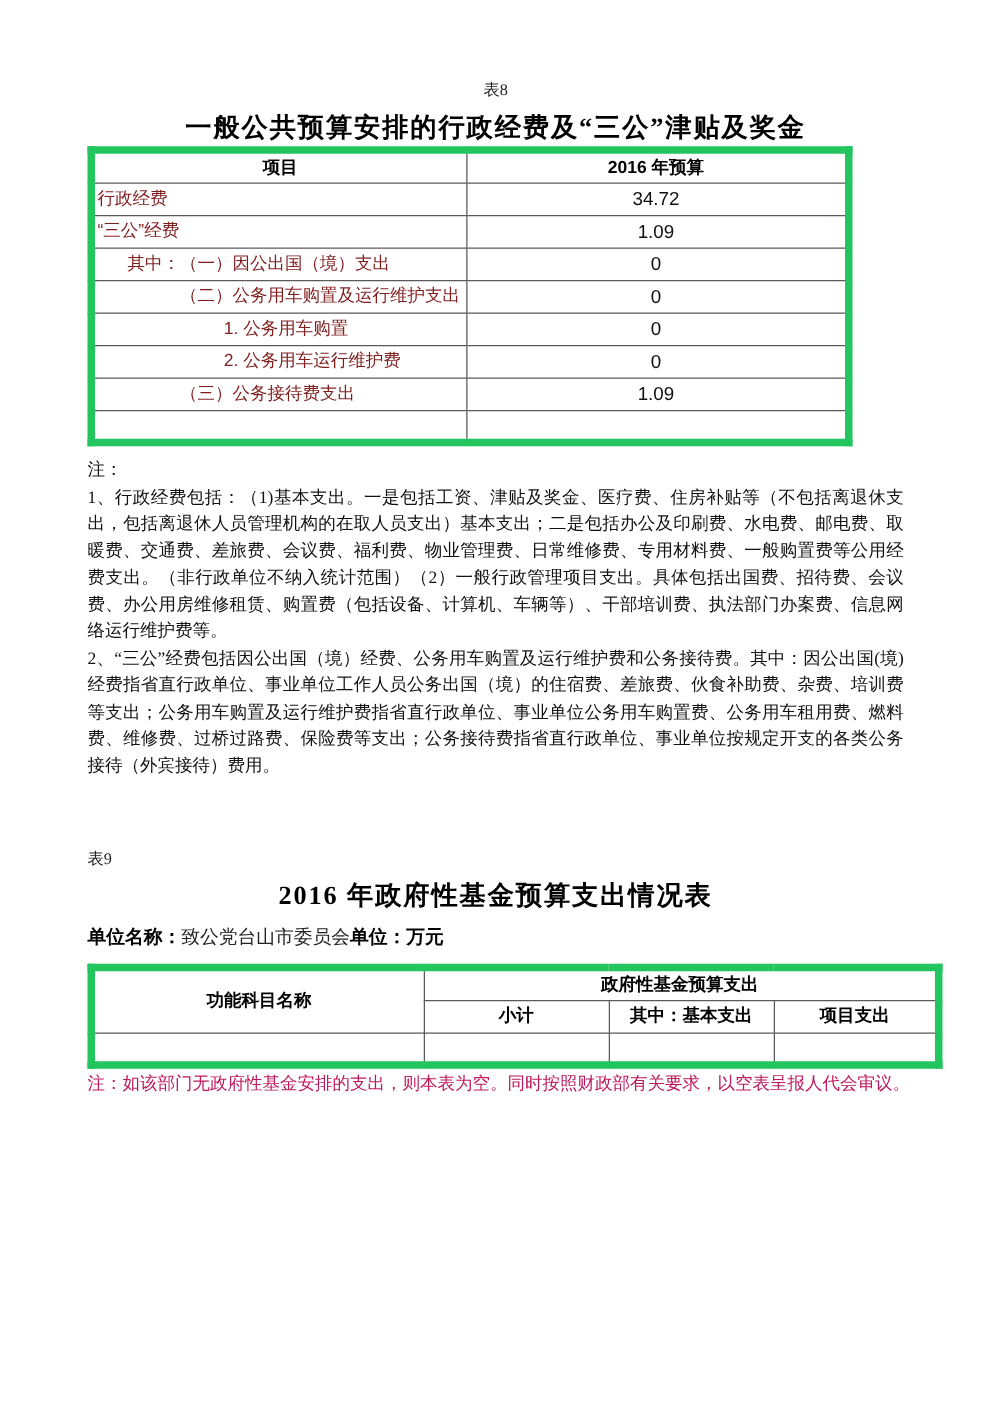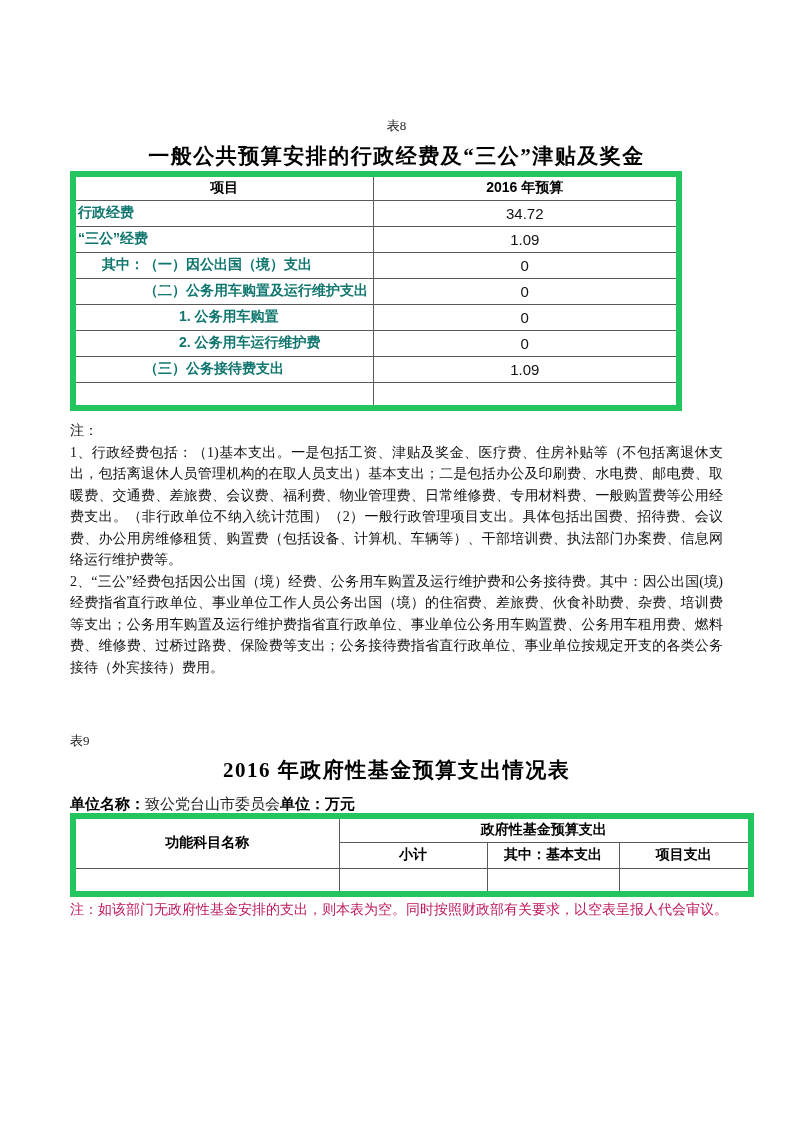--- a/index.html
+++ b/index.html
@@ -6,21 +6,21 @@
   .sheet {
     position: relative;
     width: 793px;
     height: 1122px;
     background: #ffffff;
     color: #111111;
     font-family: "Liberation Serif", "DejaVu Serif", serif;
     overflow: hidden;
   }
   .table-label {
-    margin: 118px 0 0 0;
+    margin: 64px 0 0 0;
     text-align: center;
     font-size: 13px;
     line-height: 16px;
     color: #222;
   }
   .table-label.left { text-align: left; margin-left: 70px; }
   .doc-title {
     margin: 10px 0 0 0;
     text-align: center;
     font-size: 21px;
@@ -62,24 +62,24 @@
   #table8 tr { height: 26px; }
   #table8 th {
     font-family: "Liberation Sans", "DejaVu Sans", sans-serif;
     font-weight: bold;
     font-size: 14px;
     text-align: center;
     color: #000;
   }
   #table8 td.row-label {
     font-family: "Liberation Sans", "DejaVu Sans", sans-serif;
-    font-weight: bold;
+    font-weight: normal;
     font-size: 14px;
     text-align: left;
-    color: #0f766e;
+    color: #7f1d1d;
   }
   #table8 td.row-value {
     font-family: Liberation Sans, sans-serif;
     font-size: 15px;
     text-align: center;
     color: #111;
   }
   .ind-0 { padding-left: 2px !important; }
   .ind-1 { padding-left: 26px !important; }
   .ind-2 { padding-left: 68px !important; }
@@ -88,21 +88,21 @@
   .notes {
     margin: 9px 0 0 70px;
     width: 653px;
     font-size: 14px;
     line-height: 21.5px;
     color: #111;
     text-align: justify;
   }
   .notes p { margin: 0; }
 
-  #table9 { width: 678px; margin-top: 0; }
+  #table9 { width: 678px; margin-top: 12px; }
   #table9 tr { height: 26px; }
   #table9 th {
     font-family: "Liberation Sans", "DejaVu Sans", sans-serif;
     font-weight: bold;
     font-size: 14px;
     text-align: center;
     color: #000;
   }
   .note-single {
     margin: 3px 0 0 70px;

